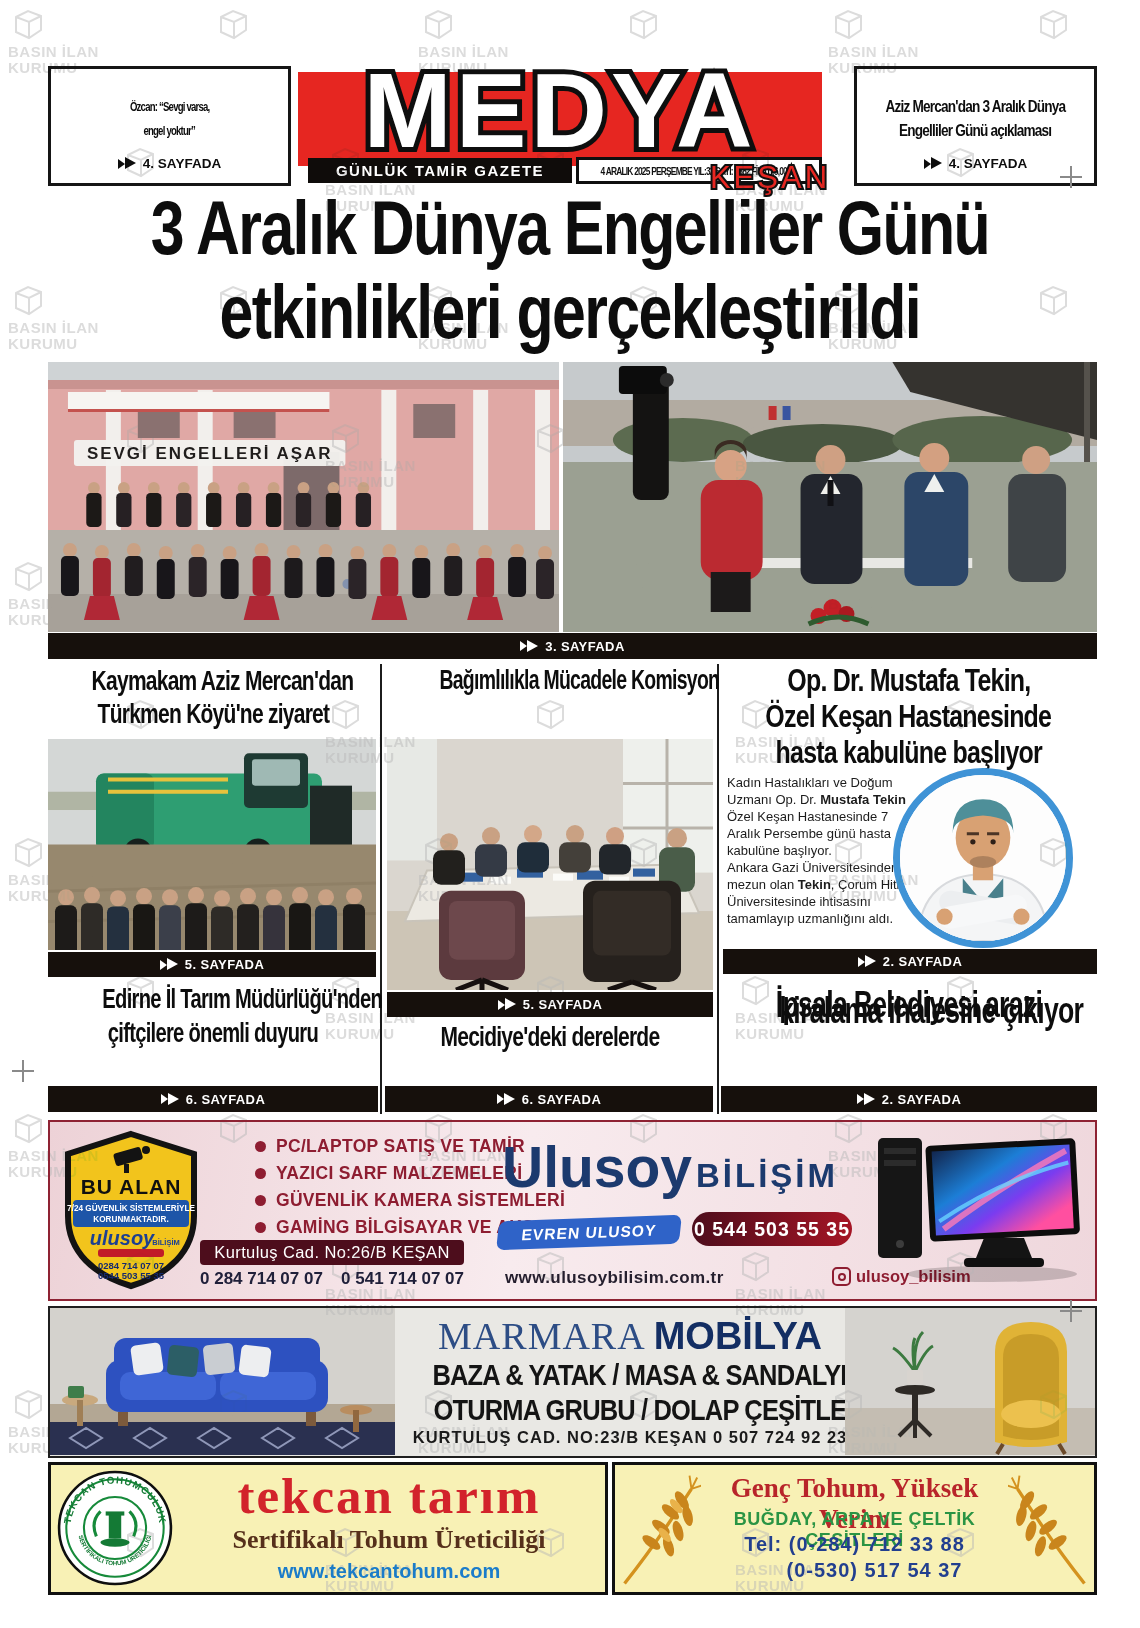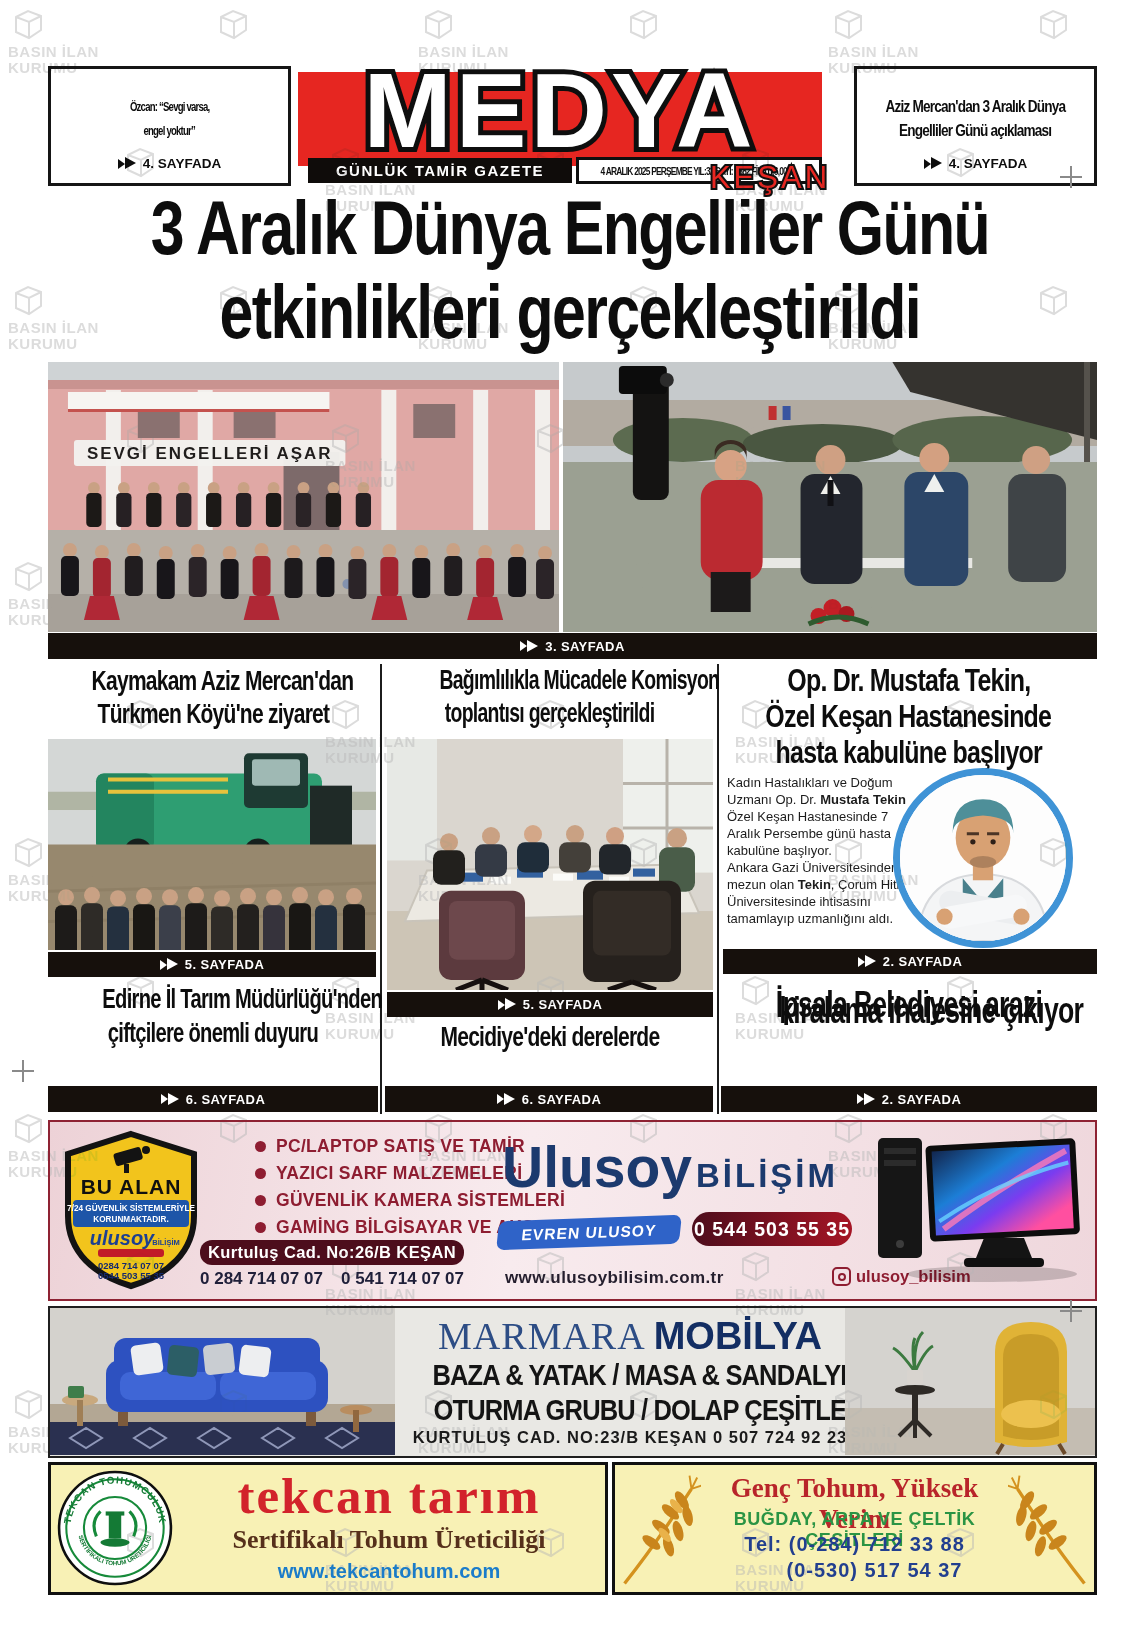--- a/index.html
+++ b/index.html
@@ -60,23 +60,23 @@
   .bullet-txt{font-size:17.5px;font-weight:bold;color:#8e1d31;letter-spacing:.3px;white-space:nowrap}
   .ubrand{position:absolute;left:420px;top:12px;width:400px;text-align:center;white-space:nowrap}
   .ubrand .b1{font-size:57px;font-weight:bold;color:#1c3a6e}
   .ubrand .b2{font-size:33px;font-weight:bold;color:#1c3a6e;letter-spacing:3px;margin-left:4px}
   .ribbon{position:absolute;left:448px;top:96px;width:182px;height:29px;background:#2f63c8;
       border-radius:8px;transform:skewX(-8deg) rotate(-2deg);display:flex;align-items:center;
       justify-content:center;color:#fff;font-size:15.5px;font-weight:bold;letter-spacing:1px}
   .mobilepill{position:absolute;left:642px;top:90px;width:160px;height:34px;border-radius:17px;
       background:linear-gradient(90deg,#4d0d1c,#a51525);display:flex;align-items:center;
       justify-content:center;color:#fff;font-size:19.5px;font-weight:bold;letter-spacing:1px}
-  .addrpill{position:absolute;left:150px;top:118px;width:264px;height:25px;border-radius:12px;
+  .addrpill{position:absolute;left:150px;top:118px;width:264px;height:25px;border-radius:4px;
       background:#4d0d1c;display:flex;align-items:center;justify-content:center;color:#fff;
-      font-size:16.5px;font-weight:bold;letter-spacing:.4px}
+      font-size:16.5px;font-weight:normal;letter-spacing:.4px}
   .uphones{position:absolute;left:150px;top:147px;width:264px;display:flex;
       justify-content:space-between;font-size:17px;font-weight:bold;color:#20203a}
   .uweb{position:absolute;left:455px;top:146px;font-size:17px;font-weight:bold;color:#251f2e;letter-spacing:.4px}
   .uinsta{position:absolute;left:782px;top:145px;display:flex;align-items:center;gap:5px;
       font-size:16.5px;font-weight:bold;color:#8e1d31}
   .ig{position:relative;width:15px;height:15px;border:2.5px solid #8e1d31;border-radius:5px}
   .ig::after{content:"";position:absolute;left:3.5px;top:3.5px;width:8px;height:8px;border:2px solid #8e1d31;border-radius:50%;box-sizing:border-box}
   
   .adm{position:absolute;left:48px;top:1306px;width:1049px;height:152px;border:2.5px solid #1f1f1f;
       background:#e9e8e4;box-sizing:border-box;overflow:hidden}
@@ -313,23 +313,20 @@
     <span class="sx sx72">çiftçilere önemli duyuru</span>
   </div>
   <div class="sbar" style="left:48px;top:1086px;width:330px;height:26px">
     <span class="arr"></span>
     <span>6. SAYFADA</span>
   </div>
 
   <div class="hline" style="left:385px;top:664px;width:330px;font-size:27px;line-height:33px">
     <span class="sx sx72">Bağımlılıkla Mücadele Komisyon</span>
   </div>
-  <div class="hline" style="left:385px;top:697px;width:330px;font-size:27px;line-height:33px">
-    <span class="sx sx72">toplantısı gerçekleştirildi</span>
-  </div>
   <div class="photo" style="left:387px;top:739px;width:326px;height:251px">
     <svg viewBox="0 0 326 248" preserveAspectRatio="none">
       <rect width="326" height="248" fill="#dad6cf"></rect>
       <rect x="236" width="90" height="132" fill="#eef0ec"></rect>
         <path d="M236 44 L326 44 M236 88 L326 88 M280 0 L280 132" stroke="#b8b3aa" stroke-width="3"></path>
       <rect x="0" width="50" height="120" fill="#e7e9e5"></rect>
       <rect y="170" width="326" height="78" fill="#cdc5b6"></rect>
       <polygon points="40,130 290,124 312,172 18,180" fill="#ece9e2" stroke="#c9c4ba" stroke-width="2"></polygon>
       <rect x="70" y="132" width="26" height="9" fill="#33619f"></rect>
         <rect x="130" y="128" width="26" height="9" fill="#33619f"></rect>

